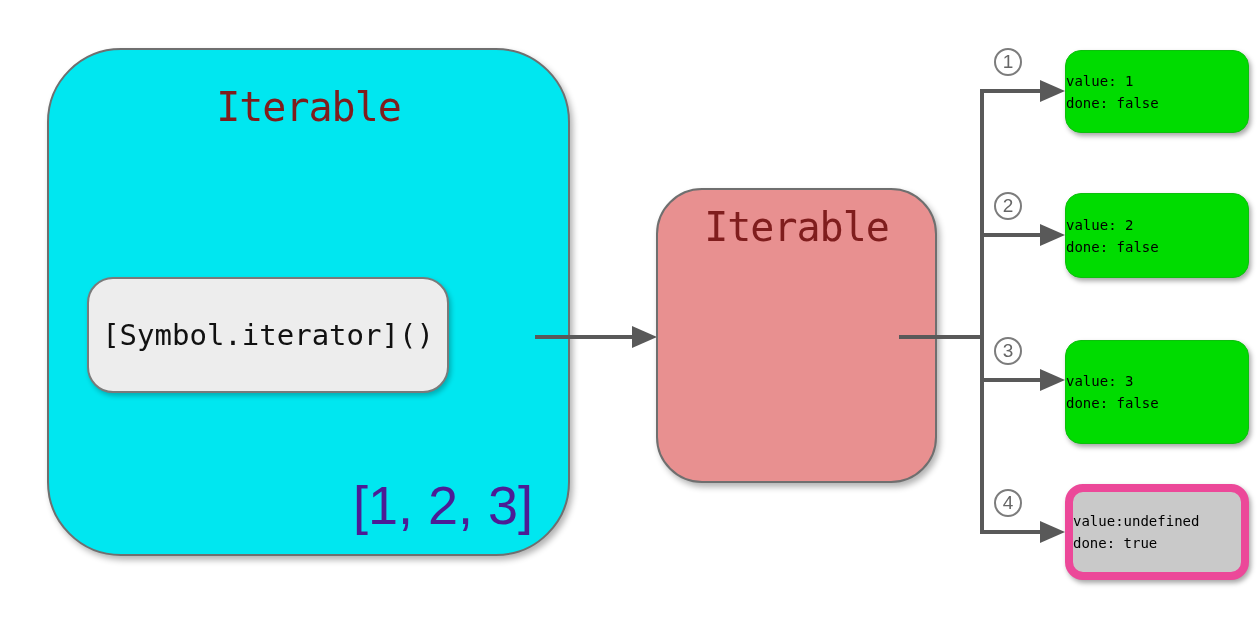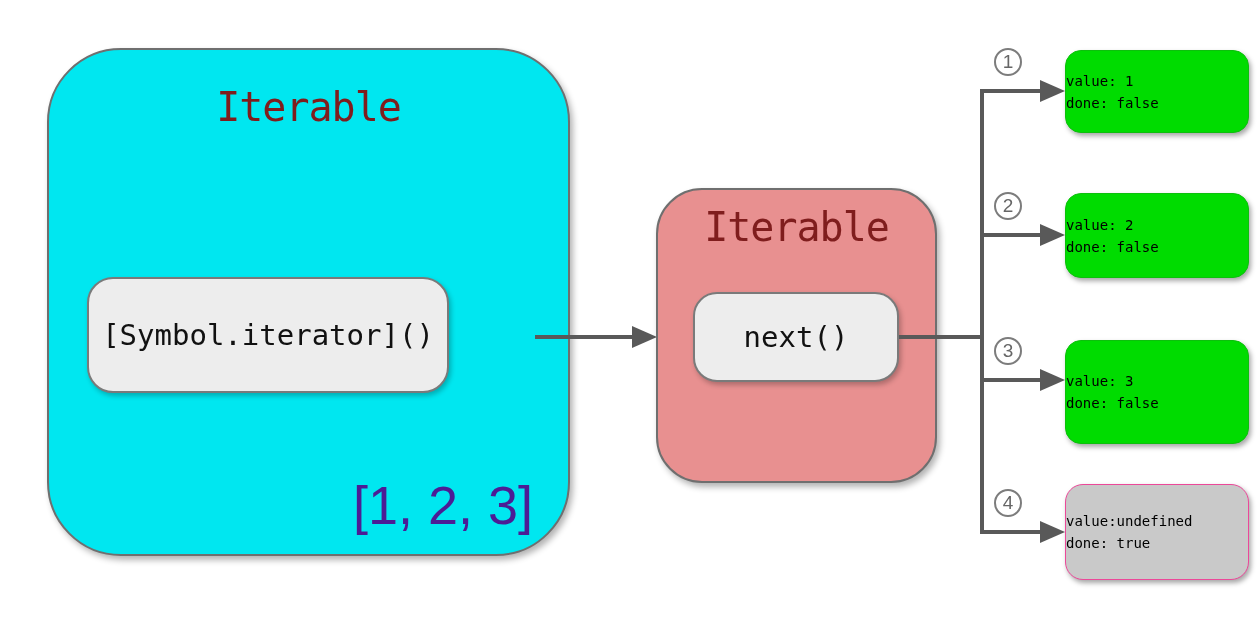--- a/index.html
+++ b/index.html
@@ -118,42 +118,39 @@
     display: flex;
     flex-direction: column;
     justify-content: center;
     font-family: "DejaVu Sans Mono", monospace;
     font-size: 14px;
     line-height: 22px;
     color: #000000;
     white-space: nowrap;
   }
   .result-green { background: #00dc00; border: 1px solid #0cc00c; }
-  .result-gray  { background: #c9c9c9; border: 1px solid #ec4899; border-radius: 18px; }
+  .result-gray  { background: #c9c9c9; border: 8px solid #ec4899; border-radius: 18px; }
 </style>
 </head>
 <body>
 
 <div class="canvas">
 
   <div class="big-box iterable-box"></div>
   <div class="box-title iterable-title">Iterable</div>
   <div class="method-pill symbol-pill">
     <span>[Symbol.iterator]()</span>
   </div>
   <div class="array-literal">[1, 2, 3]</div>
 
   <div class="h-line" style="left:535px; top:335px; width:100px;"></div>
   <div class="arrowhead" style="left:632px; top:326px;"></div>
 
   <div class="big-box iterator-box"></div>
   <div class="box-title iterator-title">Iterable</div>
-  <div class="method-pill next-pill">
-    <span>next()</span>
-  </div>
 
   <div class="h-line" style="left:899px; top:335px; width:85px;"></div>
 
   <div class="v-line" style="left:980px; top:89px; height:445px;"></div>
 
   <div class="h-line" style="left:982px; top:89px; width:58px;"></div>
   <div class="arrowhead" style="left:1040px; top:80px;"></div>
   <div class="step-badge" style="left:994px; top:48px;">
     <span>1</span>
   </div>

